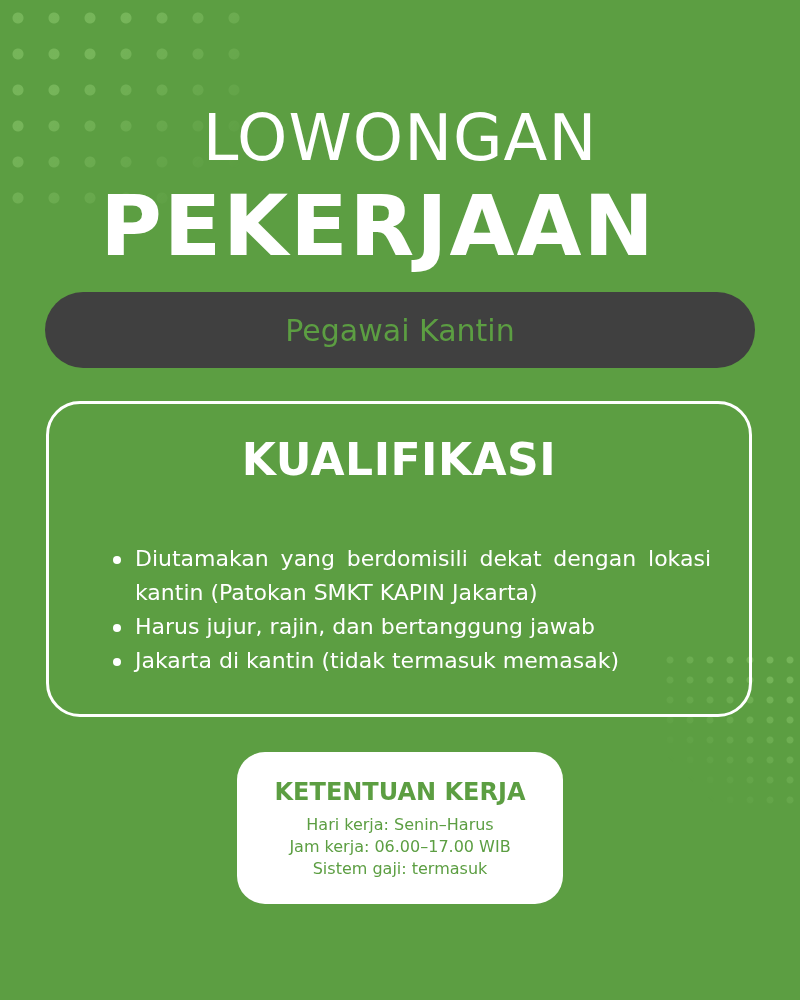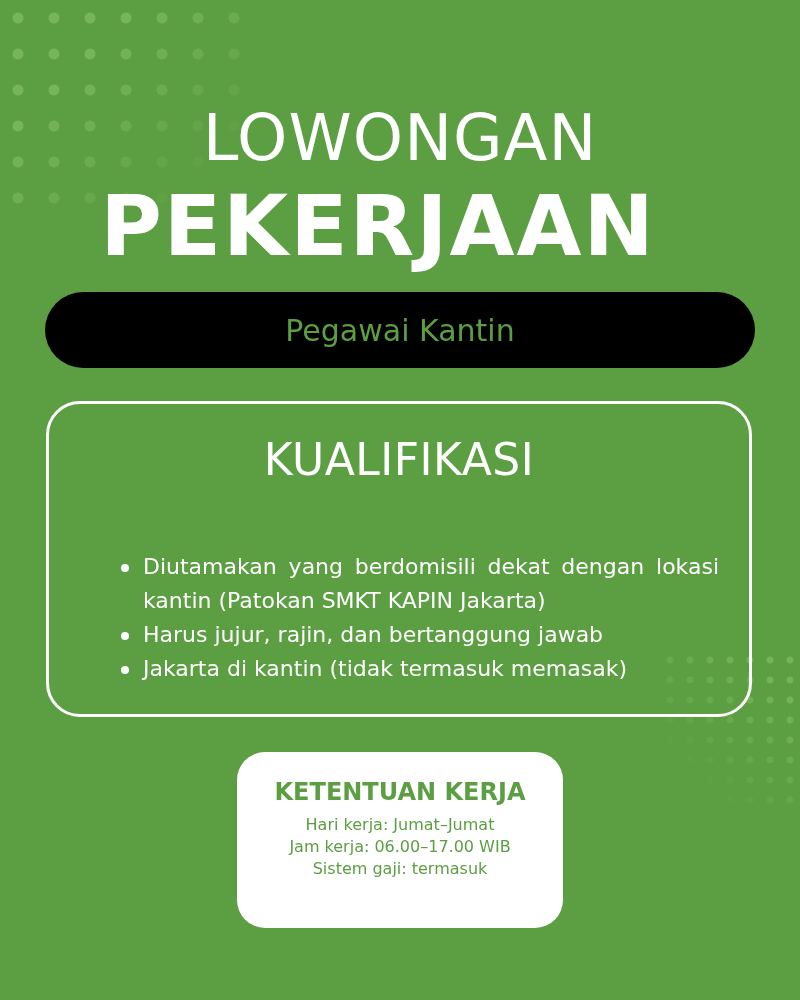--- a/index.html
+++ b/index.html
@@ -28,44 +28,44 @@
     color: #fff; font-weight: normal; font-size: 64px; letter-spacing: 1px;
     line-height: 80px;
   }
   .title2 {
     position: absolute; top: 176px; left: 0; width: 756px; text-align: center;
     color: #fff; font-weight: bold; font-size: 84px; letter-spacing: 2px;
     line-height: 100px;
   }
   .position-pill {
     position: absolute; left: 45px; top: 292px; width: 710px; height: 76px;
-    background: #000000; border-radius: 38px;
+    background: #404040; border-radius: 38px;
     display: flex; align-items: center; justify-content: center;
     color: #5c9e42; font-size: 30px;
   }
   .qual-box {
     position: absolute; left: 46px; top: 401px; width: 706px; height: 316px;
     border: 3px solid #fff; border-radius: 34px; box-sizing: border-box;
   }
   .qual-title {
     position: absolute; top: 30px; left: 0; width: 100%; text-align: center;
-    color: #fff; font-weight: normal; font-size: 44px; letter-spacing: 0.5px;
+    color: #fff; font-weight: bold; font-size: 44px; letter-spacing: 0.5px;
   }
   .qual-list {
     position: absolute; top: 138px; left: 64px; width: 598px;
-    margin: 8px; padding: 0; list-style: none;
+    margin: 0; padding: 0; list-style: none;
     color: #fff; font-size: 22px; line-height: 34px;
   }
   .qual-list li { position: relative; padding-left: 22px; text-align: justify; }
   .qual-list li::before {
     content: ""; position: absolute; left: 0; top: 14px;
     width: 8px; height: 8px; border-radius: 50%; background: #fff;
   }
   .terms-box {
-    position: absolute; left: 237px; top: 752px; width: 326px; height: 176px;
+    position: absolute; left: 237px; top: 752px; width: 326px; height: 152px;
     background: #fff; border-radius: 28px;
     text-align: center; color: #5c9e42;
   }
   .terms-title { margin-top: 26px; font-weight: bold; font-size: 24px; }
   .terms-line { font-size: 16px; line-height: 22px; }
   .terms-lines { margin-top: 8px; }
 </style>
 </head>
 <body>
 
@@ -84,17 +84,17 @@
   <ul class="qual-list">
     <li>Diutamakan yang berdomisili dekat dengan lokasi kantin (Patokan SMKT KAPIN Jakarta)</li>
     <li>Harus jujur, rajin, dan bertanggung jawab</li>
     <li>Jakarta di kantin (tidak termasuk memasak)</li>
   </ul>
 </div>
 
 <div class="terms-box">
   <div class="terms-title">KETENTUAN KERJA</div>
   <div class="terms-lines">
-    <div class="terms-line">Hari kerja: Jumat–Jumat</div>
+    <div class="terms-line">Hari kerja: Senin–Harus</div>
     <div class="terms-line">Jam kerja: 06.00–17.00 WIB</div>
     <div class="terms-line">Sistem gaji: termasuk</div>
   </div>
 </div>
 
 </body></html>

